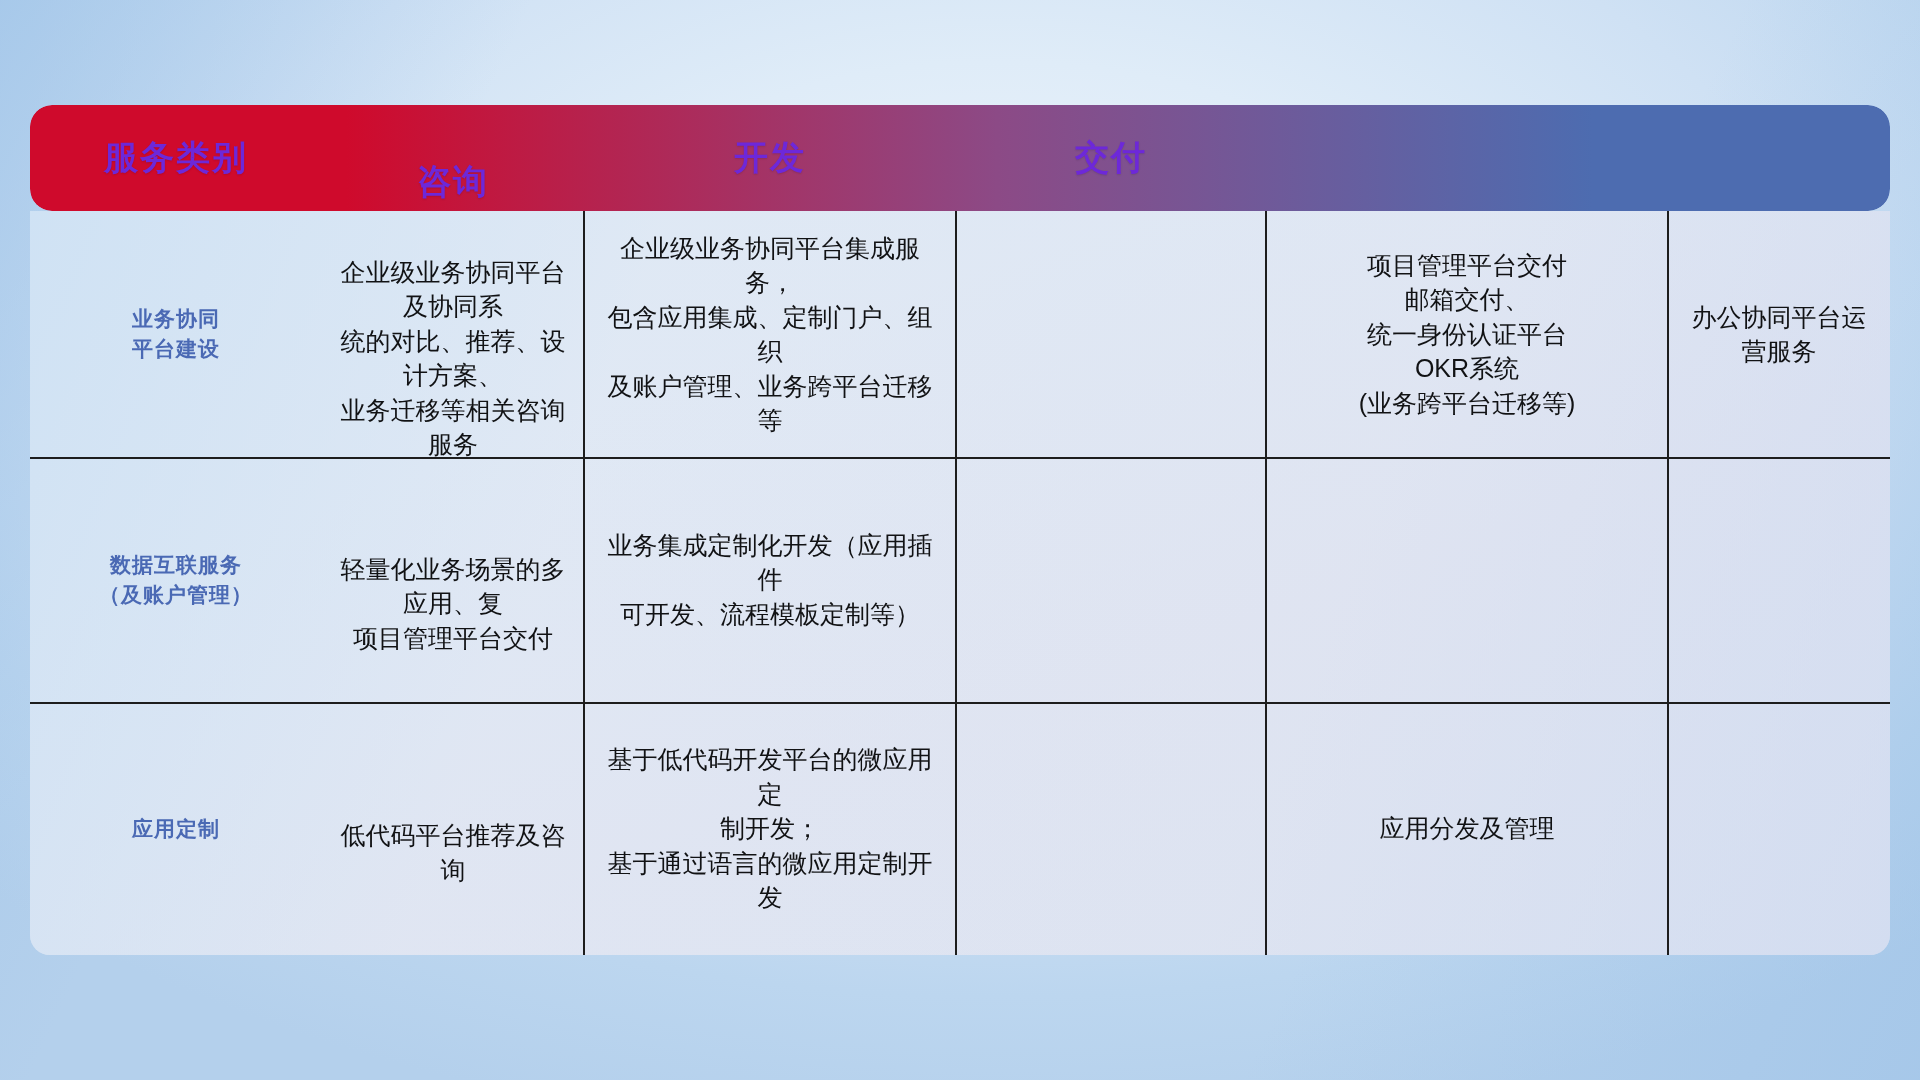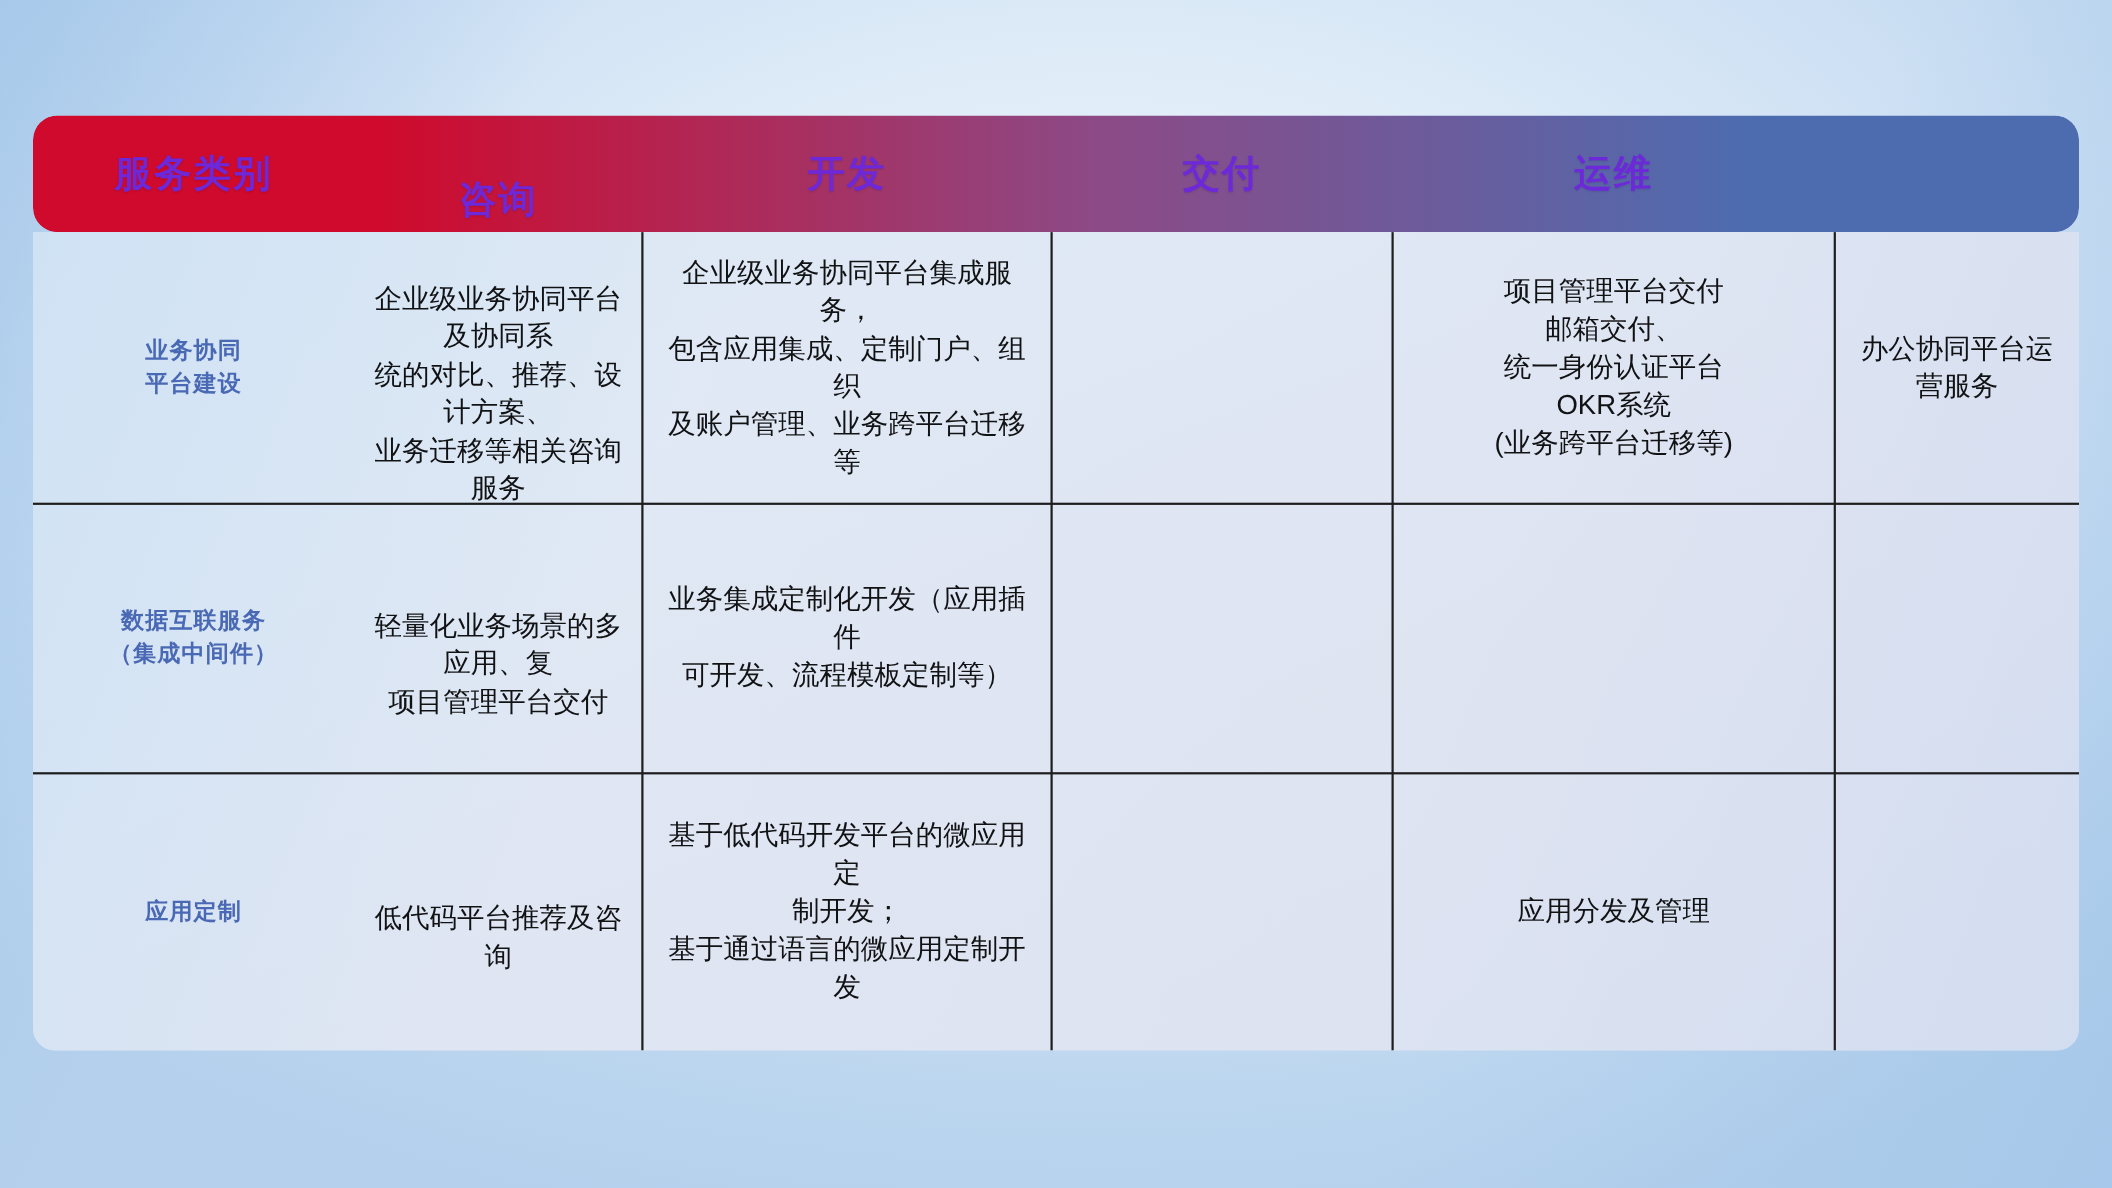--- a/index.html
+++ b/index.html
@@ -90,21 +90,20 @@
 <div id="bg"></div>
 
 <div id="panel">
 
   <div id="header-row">
     <div class="grad" style="background: linear-gradient(90deg, rgb(207, 10, 44) 0%, rgb(207, 10, 44) 17%, rgb(140, 74, 134) 52%, rgb(77, 108, 176) 84%, rgb(77, 108, 176) 100%);"></div>
     <div class="hcell c0">服务类别</div>
     <div class="hcell c1">咨询</div>
     <div class="hcell c2">开发</div>
     <div class="hcell c3">交付</div>
-    <div class="hcell c4">运维</div>
     <div class="hcell c5"></div>
   </div>
 
   <div id="body-rows">
 
     <div class="vrule" style="left: 553px; height: 744px; background: rgb(29, 29, 29);"></div>
     <div class="vrule" style="left: 925px; height: 744px; background: rgb(29, 29, 29);"></div>
     <div class="vrule" style="left: 1235px; height: 744px; background: rgb(29, 29, 29);"></div>
     <div class="vrule" style="left: 1637px; height: 744px; background: rgb(29, 29, 29);"></div>
 
@@ -124,21 +123,21 @@
       <div class="cell c4">项目管理平台交付
 邮箱交付、
 统一身份认证平台
 OKR系统
 (业务跨平台迁移等)</div>
       <div class="cell c5">办公协同平台运营服务</div>
     </div>
 
     <div class="row r2">
       <div class="cell label c0" style="color: rgb(74, 105, 180);">数据互联服务
-（集成中间件）</div>
+（及账户管理）</div>
       <div class="cell c1">轻量化业务场景的多应用、复
 项目管理平台交付</div>
       <div class="cell c2">业务集成定制化开发（应用插件
 可开发、流程模板定制等）</div>
       <div class="cell c3"></div>
       <div class="cell c4"></div>
       <div class="cell c5"></div>
     </div>
 
     <div class="row r3">

